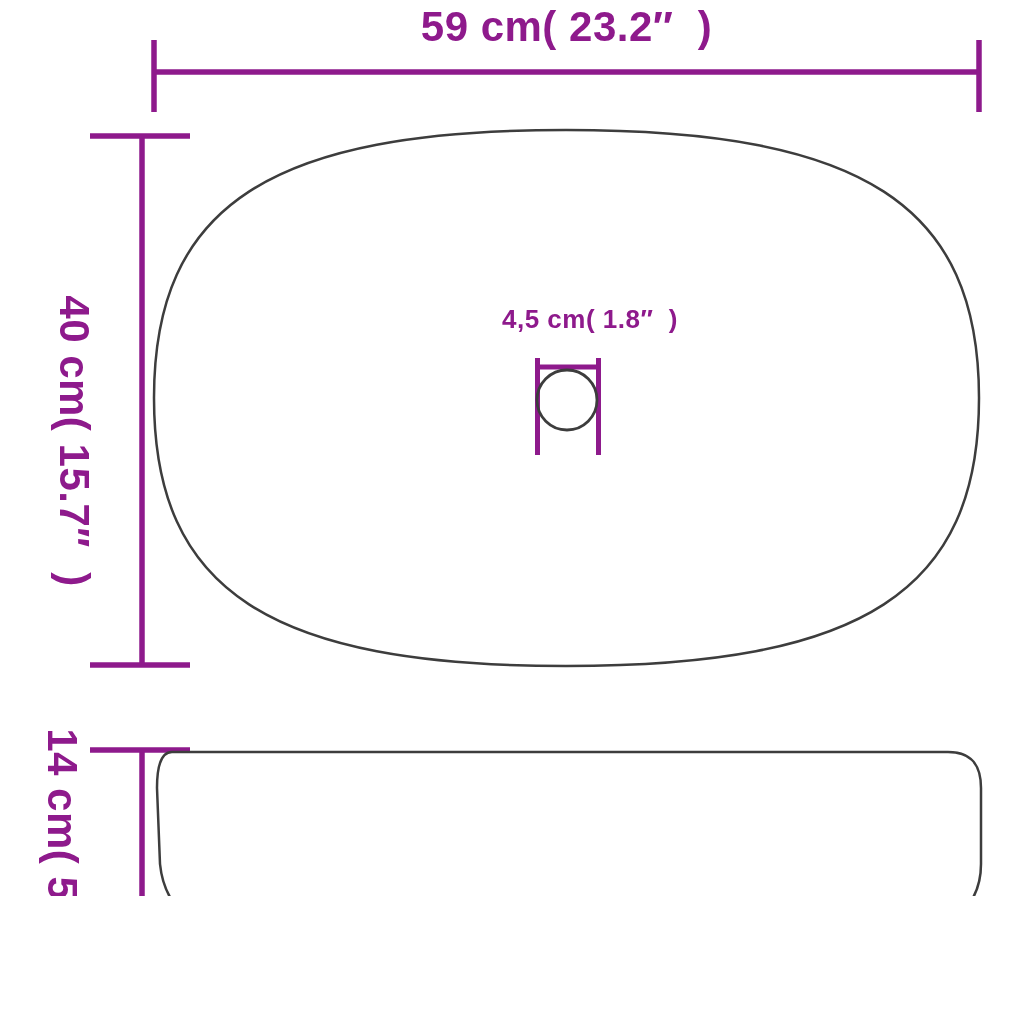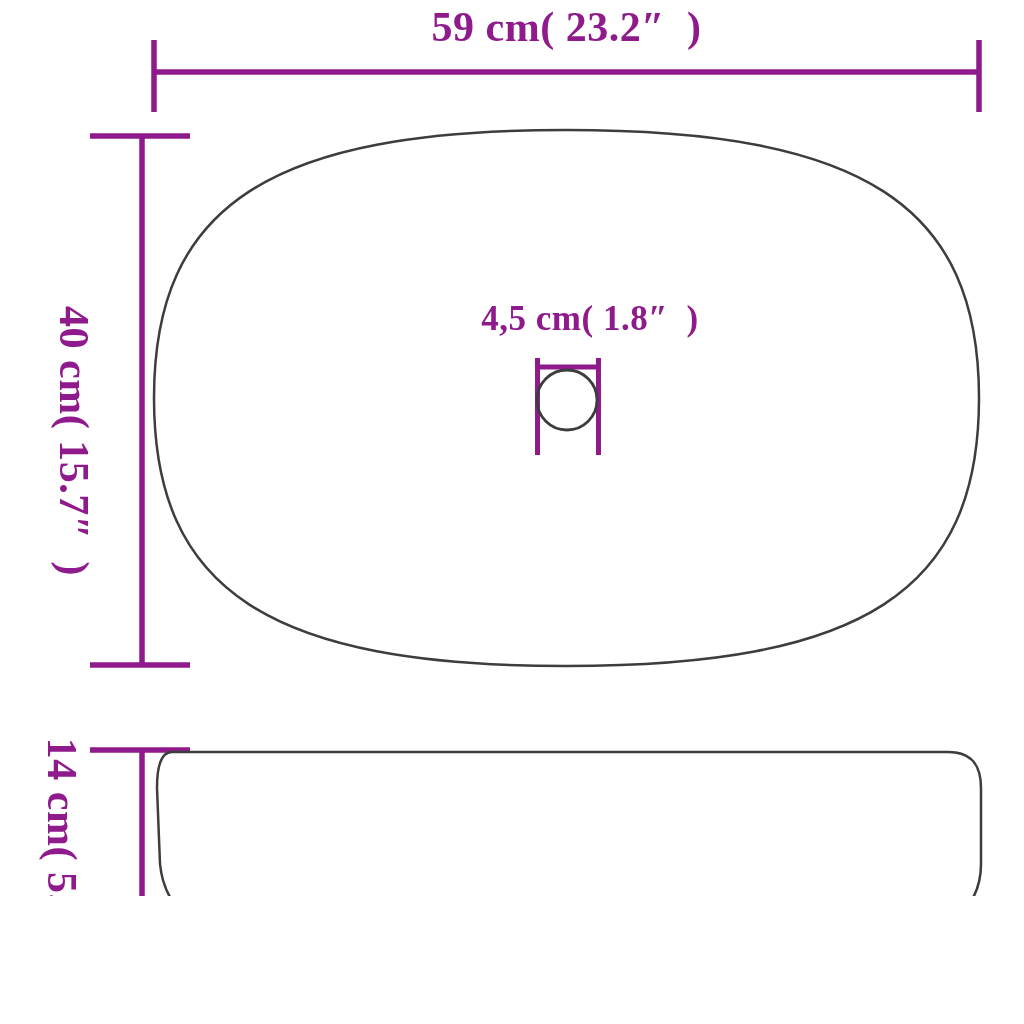--- a/index.html
+++ b/index.html
@@ -6,37 +6,37 @@
     margin: 0;
     padding: 0;
     background: #ffffff;
   }
   .stage {
     position: relative;
     width: 1024px;
     height: 896px;
     background: #ffffff;
     overflow: hidden;
-    font-family: Liberation Serif, serif;
+    font-family: Liberation Sans, sans-serif;
   }
   .stage svg {
     position: absolute;
     left: 0;
     top: 0;
   }
   .dim-label {
     position: absolute;
     font-weight: bold;
     white-space: pre;
     line-height: 1;
     text-align: center;
     letter-spacing: 0.5px;
   }
   .dim-label.size-main { font-size: 42px; }
-  .dim-label.size-small { font-size: 35px; }
+  .dim-label.size-small { font-size: 26px; }
   .dim-label.horizontal { line-height: 46px; height: 46px; }
   .dim-label.vertical {
     width: 420px;
     height: 46px;
     line-height: 46px;
     transform: rotate(90deg);
   }
 </style>
 </head>
 <body>

